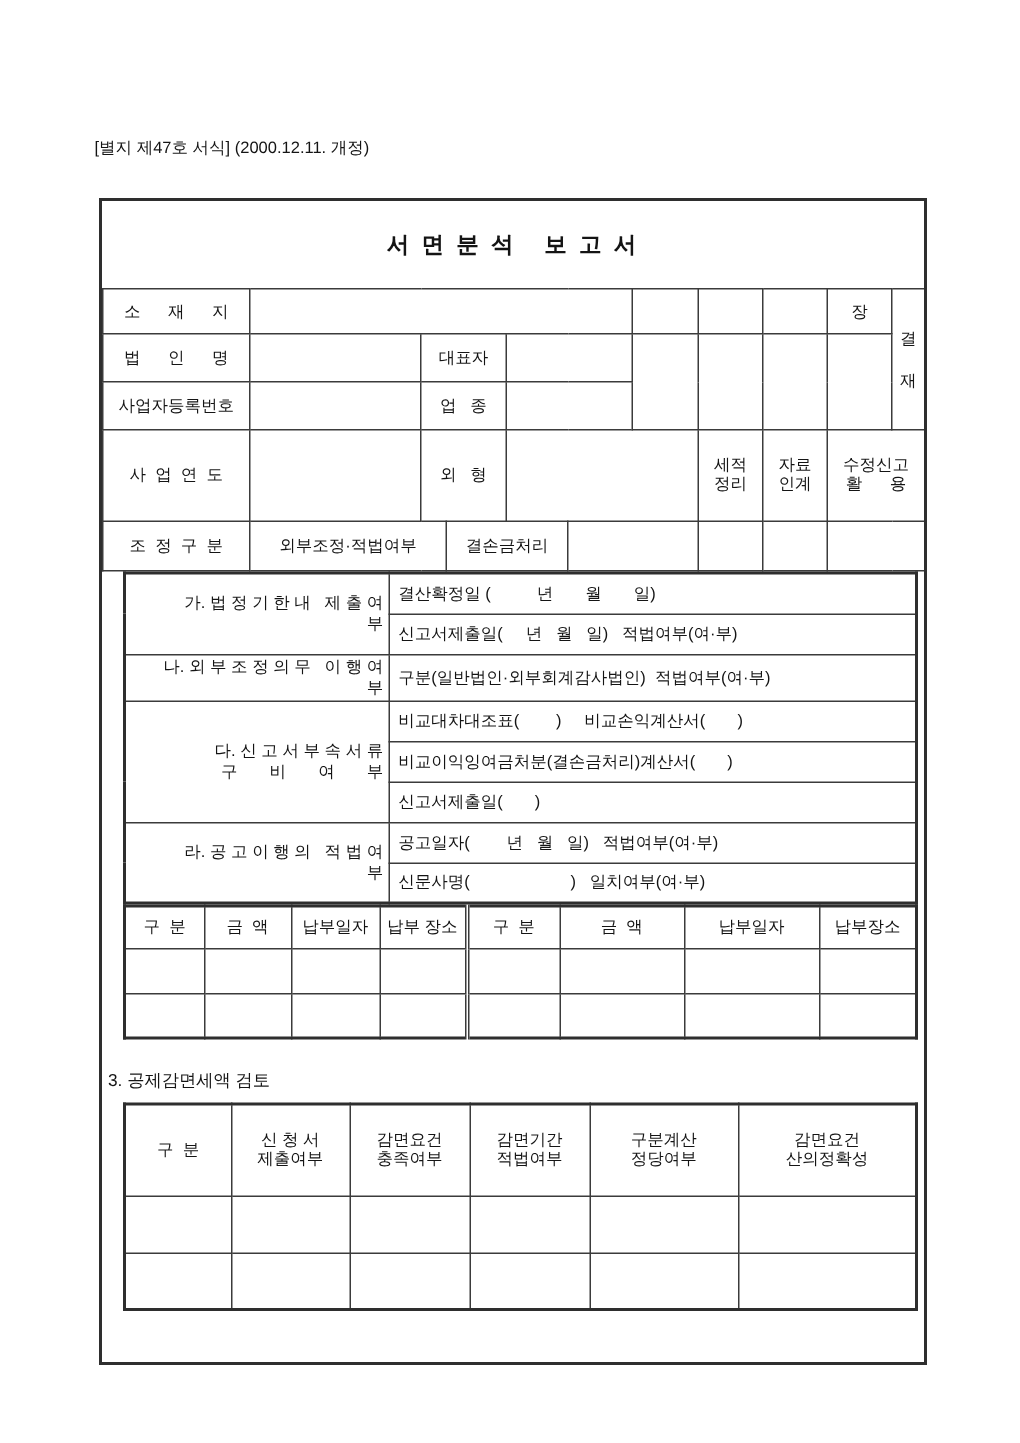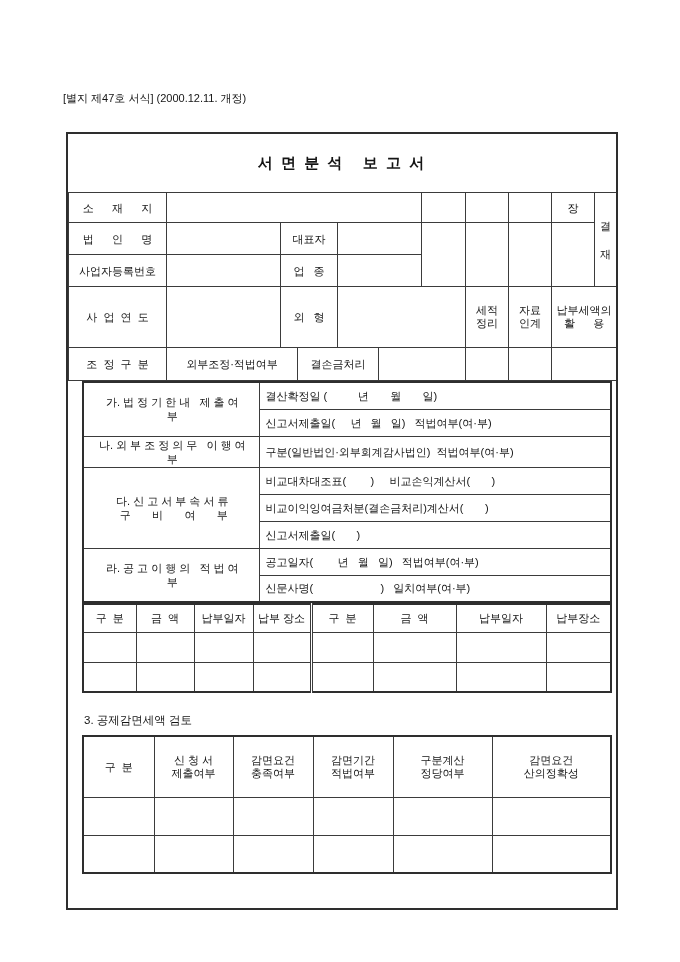--- a/index.html
+++ b/index.html
@@ -27,23 +27,23 @@
     padding:1px 3px; overflow:hidden; white-space:pre-wrap;
     line-height:14px; vertical-align:middle; text-align:center;
   }
   .hdr-table { width:548px; }
   .val { background:#fff; }
   .approval-cell { line-height:28px; }
   .two-line { line-height:13px; padding:17px 0; }
   .sec-heading { font-size:11.5px; white-space:pre; }
   .h1 { margin:10px 0 9px 4px; }
   .h2 { margin:19px 0 9px 4px; }
-  .h3 { margin:20px 0 7px 16px; }
+  .h3 { margin:20px 0 7px 4px; }
   .sec-table { width:528px; margin-left:14px; border:2px solid #2e2e2e; }
-  .left-cell { text-align:center; padding-left:5px; }
+  .left-cell { text-align:right; padding-left:5px; }
   .item-cell { text-align:left; padding-left:6px; }
   .dbl { border-left:3px double #3b3b3b; }
 </style>
 </head>
 <body>
 
 <div class="form-note">[별지 제47호 서식] (2000.12.11. 개정)</div>
 
 <div class="outer-box">
 
@@ -92,21 +92,21 @@
     </tr>
     <tr style="height:35px">
       <td>사  업  연  도</td>
       <td class="val"></td>
       <td colspan="2">외   형</td>
       <td colspan="3" class="val"></td>
       <td class="two-line">세적
 정리</td>
       <td class="two-line">자료
 인계</td>
-      <td colspan="2" class="two-line">납부세액의
+      <td colspan="2" class="two-line">수정신고
 활      용</td>
     </tr>
     <tr style="height:33px">
       <td>조  정  구  분</td>
       <td colspan="2">외부조정·적법여부</td>
       <td colspan="2">결손금처리</td>
       <td colspan="2" class="val"></td>
       <td class="val"></td>
       <td class="val"></td>
       <td colspan="2" class="val"></td>

